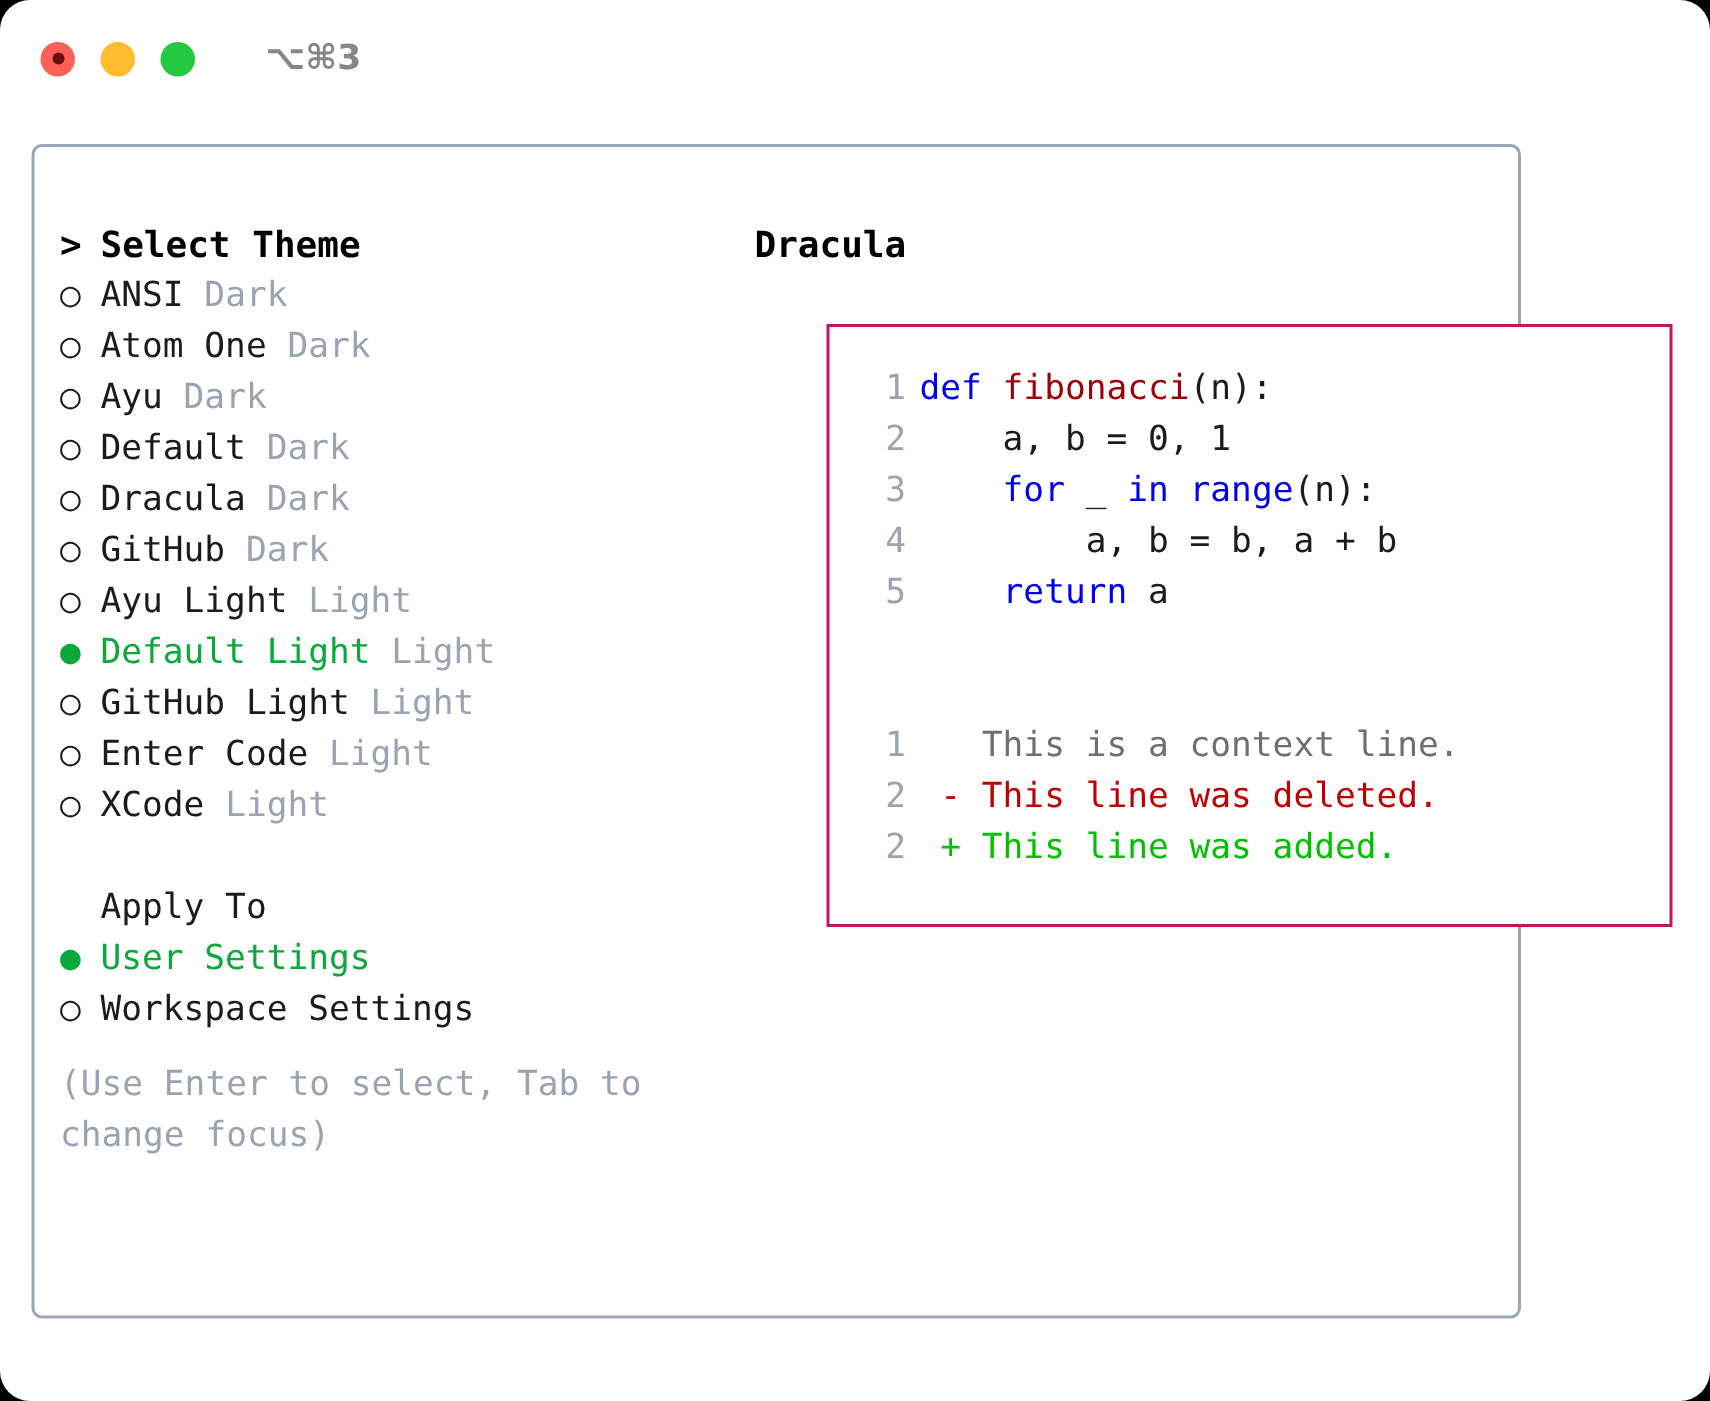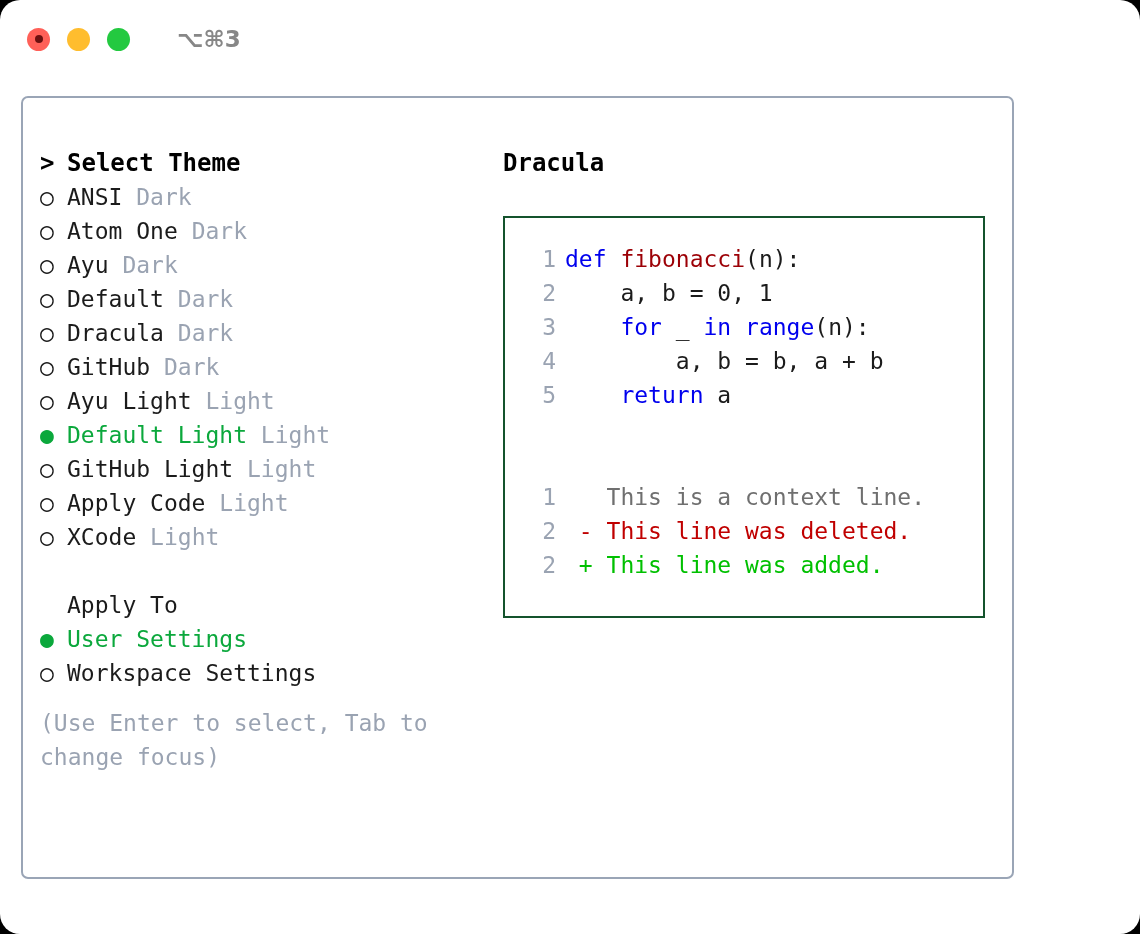--- a/index.html
+++ b/index.html
@@ -131,27 +131,28 @@
   }
   .preview-title {
     font-size: 24px;
     font-weight: bold;
     color: #000000;
     line-height: 34px;
     white-space: pre;
   }
   .code-box {
     margin-top: 36px;
-    width: 482px;
+    width: 564px;
     height: 402px;
-    border: 2px solid #14532d;
+    border: 2px solid #be185d;
     box-sizing: border-box;
     background: #ffffff;
     padding: 24px;
     overflow: hidden;
+    margin-left: 48px;
   }
   .code-line {
     font-size: 23px;
     line-height: 34px;
     white-space: pre;
     height: 34px;
     color: #1b1b1b;
   }
   .ln {
     color: #9aa3b2;
@@ -188,21 +189,21 @@
       <div id="theme-list">
           <div class="row"><span class="marker">○ </span><span>ANSI</span><span class="tag"> Dark</span></div>
           <div class="row"><span class="marker">○ </span><span>Atom One</span><span class="tag"> Dark</span></div>
           <div class="row"><span class="marker">○ </span><span>Ayu</span><span class="tag"> Dark</span></div>
           <div class="row"><span class="marker">○ </span><span>Default</span><span class="tag"> Dark</span></div>
           <div class="row"><span class="marker">○ </span><span>Dracula</span><span class="tag"> Dark</span></div>
           <div class="row"><span class="marker">○ </span><span>GitHub</span><span class="tag"> Dark</span></div>
           <div class="row"><span class="marker">○ </span><span>Ayu Light</span><span class="tag"> Light</span></div>
           <div class="row"><span class="marker sel-green-dot">● </span><span class="sel">Default Light</span><span class="tag"> Light</span></div>
           <div class="row"><span class="marker">○ </span><span>GitHub Light</span><span class="tag"> Light</span></div>
-          <div class="row"><span class="marker">○ </span><span>Apply Code</span><span class="tag"> Light</span></div>
+          <div class="row"><span class="marker">○ </span><span>Enter Code</span><span class="tag"> Light</span></div>
           <div class="row"><span class="marker">○ </span><span>XCode</span><span class="tag"> Light</span></div>
         </div>
 
       <div class="spacer"></div>
 
       <div class="group-label">Apply To</div>
       <div id="apply-list">
           <div class="row"><span class="marker sel-green-dot">● </span><span class="sel">User Settings</span></div>
           <div class="row"><span class="marker">○ </span><span>Workspace Settings</span></div>
         </div>

